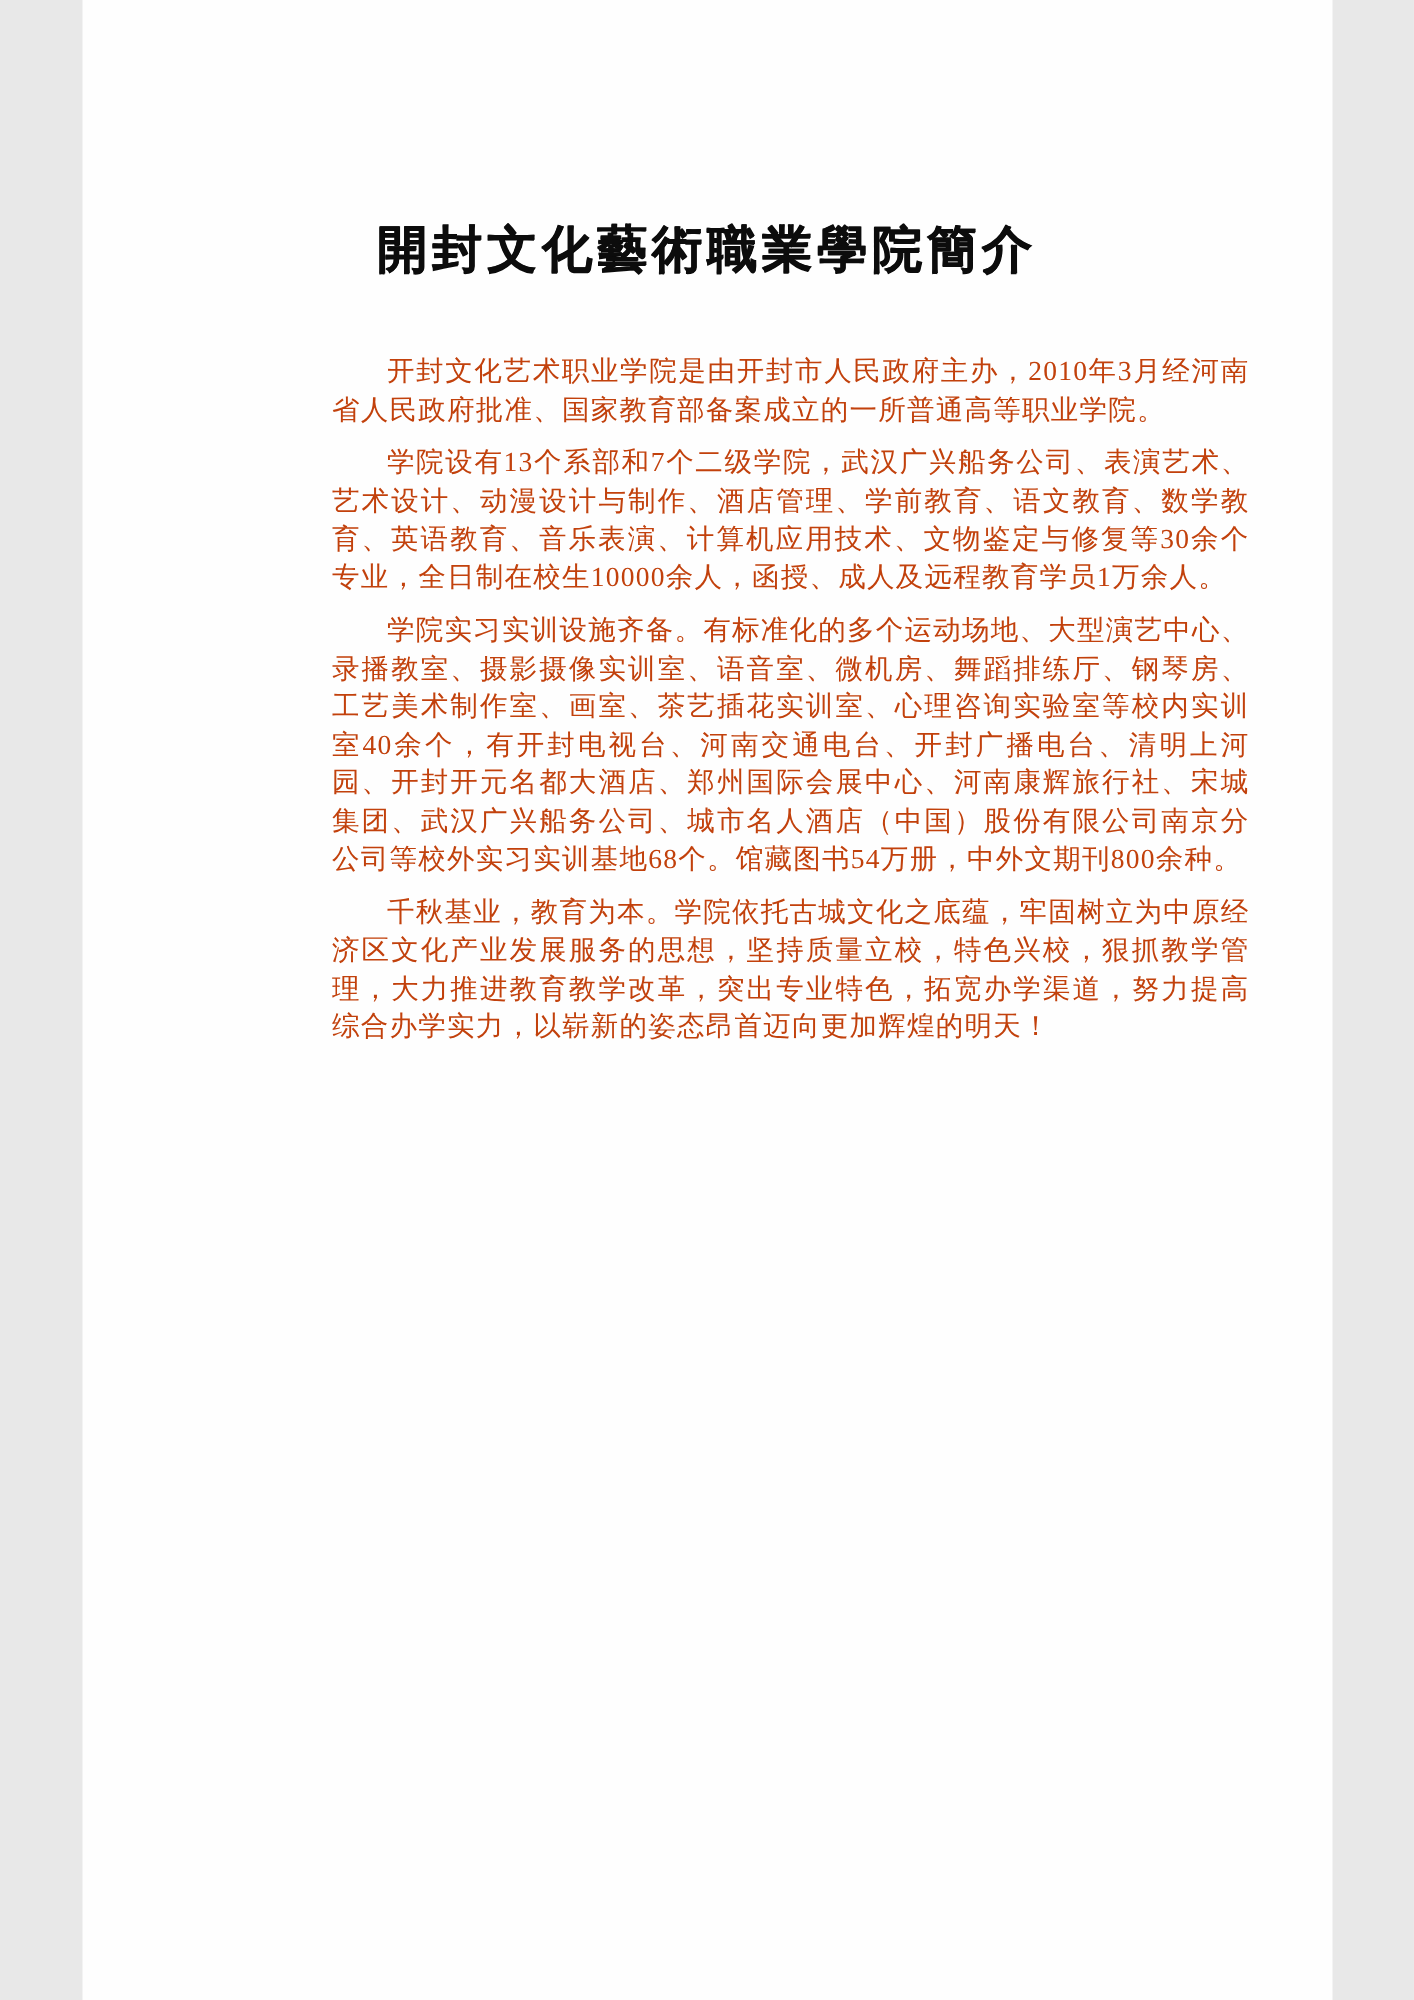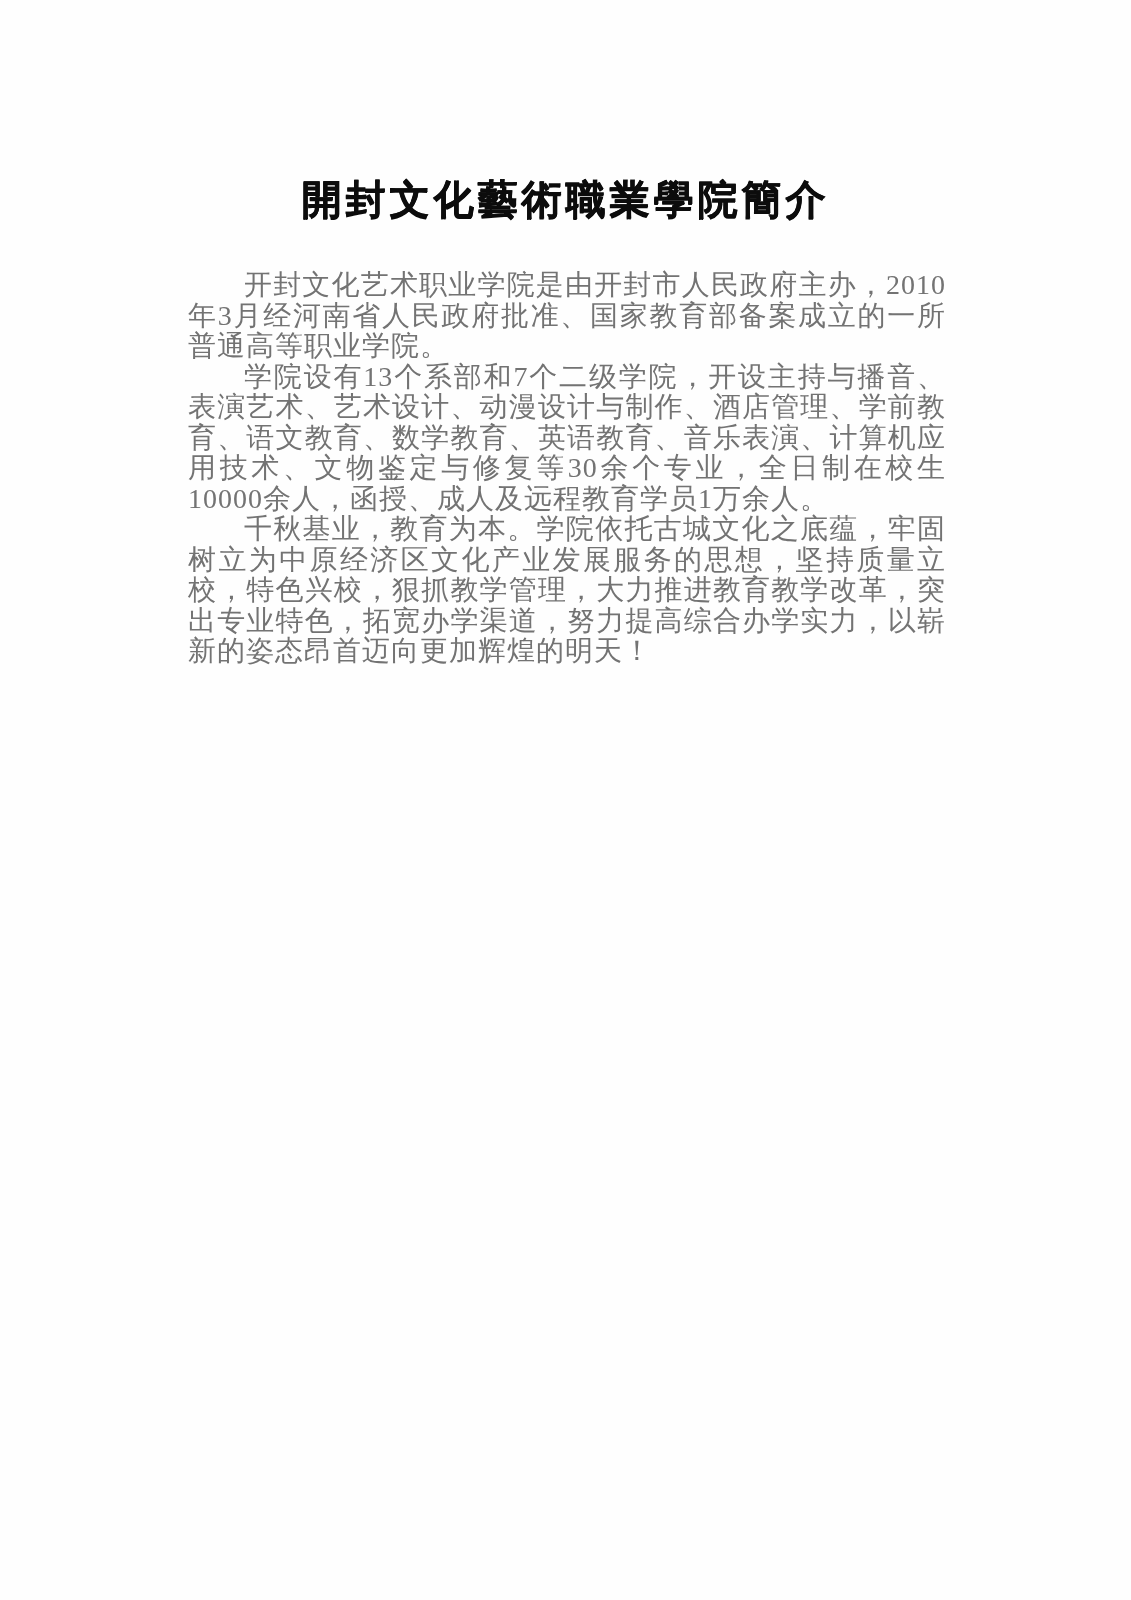--- a/index.html
+++ b/index.html
@@ -2,21 +2,21 @@
 <html lang="zh"><head>
 <meta charset="utf-8">
 <style>
   html, body {
     margin: 0;
     padding: 0;
     background: #e8e8e8;
   }
   .page {
     position: relative;
-    width: 1131px;
+    width: 1000px;
     height: 1600px;
     margin: 0 auto;
     background: #fefefe;
     overflow: hidden;
     font-family: "Liberation Serif", "DejaVu Serif", serif;
     color: #161616;
   }
   .doc-title {
     position: absolute;
     top: 172px;
@@ -32,37 +32,38 @@
     text-shadow: 0.6px 0 0 #0c0c0c, 0 0.6px 0 #0c0c0c;
     font-family: "Liberation Serif", "DejaVu Serif", serif;
   }
   .body-text {
     position: absolute;
     top: 270px;
     left: 188px;
     width: 758px;
   }
   .body-text p {
-    margin: 0;
+    margin: 12px;
     padding: 0;
     text-indent: 2em;
-    font-size: 28px;
+    font-size: 22px;
     line-height: 30.5px;
     letter-spacing: 1px;
     text-align: justify;
     text-justify: inter-ideograph;
-    color: #737373;
+    color: #c2410c;
   }
 </style>
 </head>
 <body>
 
 <div class="page">
 
   <h1 class="doc-title">開封文化藝術職業學院簡介</h1>
 
   <div class="body-text">
     <p>开封文化艺术职业学院是由开封市人民政府主办，2010年3月经河南省人民政府批准、国家教育部备案成立的一所普通高等职业学院。</p>
-    <p>学院设有13个系部和7个二级学院，开设主持与播音、表演艺术、艺术设计、动漫设计与制作、酒店管理、学前教育、语文教育、数学教育、英语教育、音乐表演、计算机应用技术、文物鉴定与修复等30余个专业，全日制在校生10000余人，函授、成人及远程教育学员1万余人。</p>
+    <p>学院设有13个系部和7个二级学院，武汉广兴船务公司、表演艺术、艺术设计、动漫设计与制作、酒店管理、学前教育、语文教育、数学教育、英语教育、音乐表演、计算机应用技术、文物鉴定与修复等30余个专业，全日制在校生10000余人，函授、成人及远程教育学员1万余人。</p>
+    <p>学院实习实训设施齐备。有标准化的多个运动场地、大型演艺中心、录播教室、摄影摄像实训室、语音室、微机房、舞蹈排练厅、钢琴房、工艺美术制作室、画室、茶艺插花实训室、心理咨询实验室等校内实训室40余个，有开封电视台、河南交通电台、开封广播电台、清明上河园、开封开元名都大酒店、郑州国际会展中心、河南康辉旅行社、宋城集团、武汉广兴船务公司、城市名人酒店（中国）股份有限公司南京分公司等校外实习实训基地68个。馆藏图书54万册，中外文期刊800余种。</p>
     <p>千秋基业，教育为本。学院依托古城文化之底蕴，牢固树立为中原经济区文化产业发展服务的思想，坚持质量立校，特色兴校，狠抓教学管理，大力推进教育教学改革，突出专业特色，拓宽办学渠道，努力提高综合办学实力，以崭新的姿态昂首迈向更加辉煌的明天！</p>
   </div>
 
 </div>
 
 </body></html>

